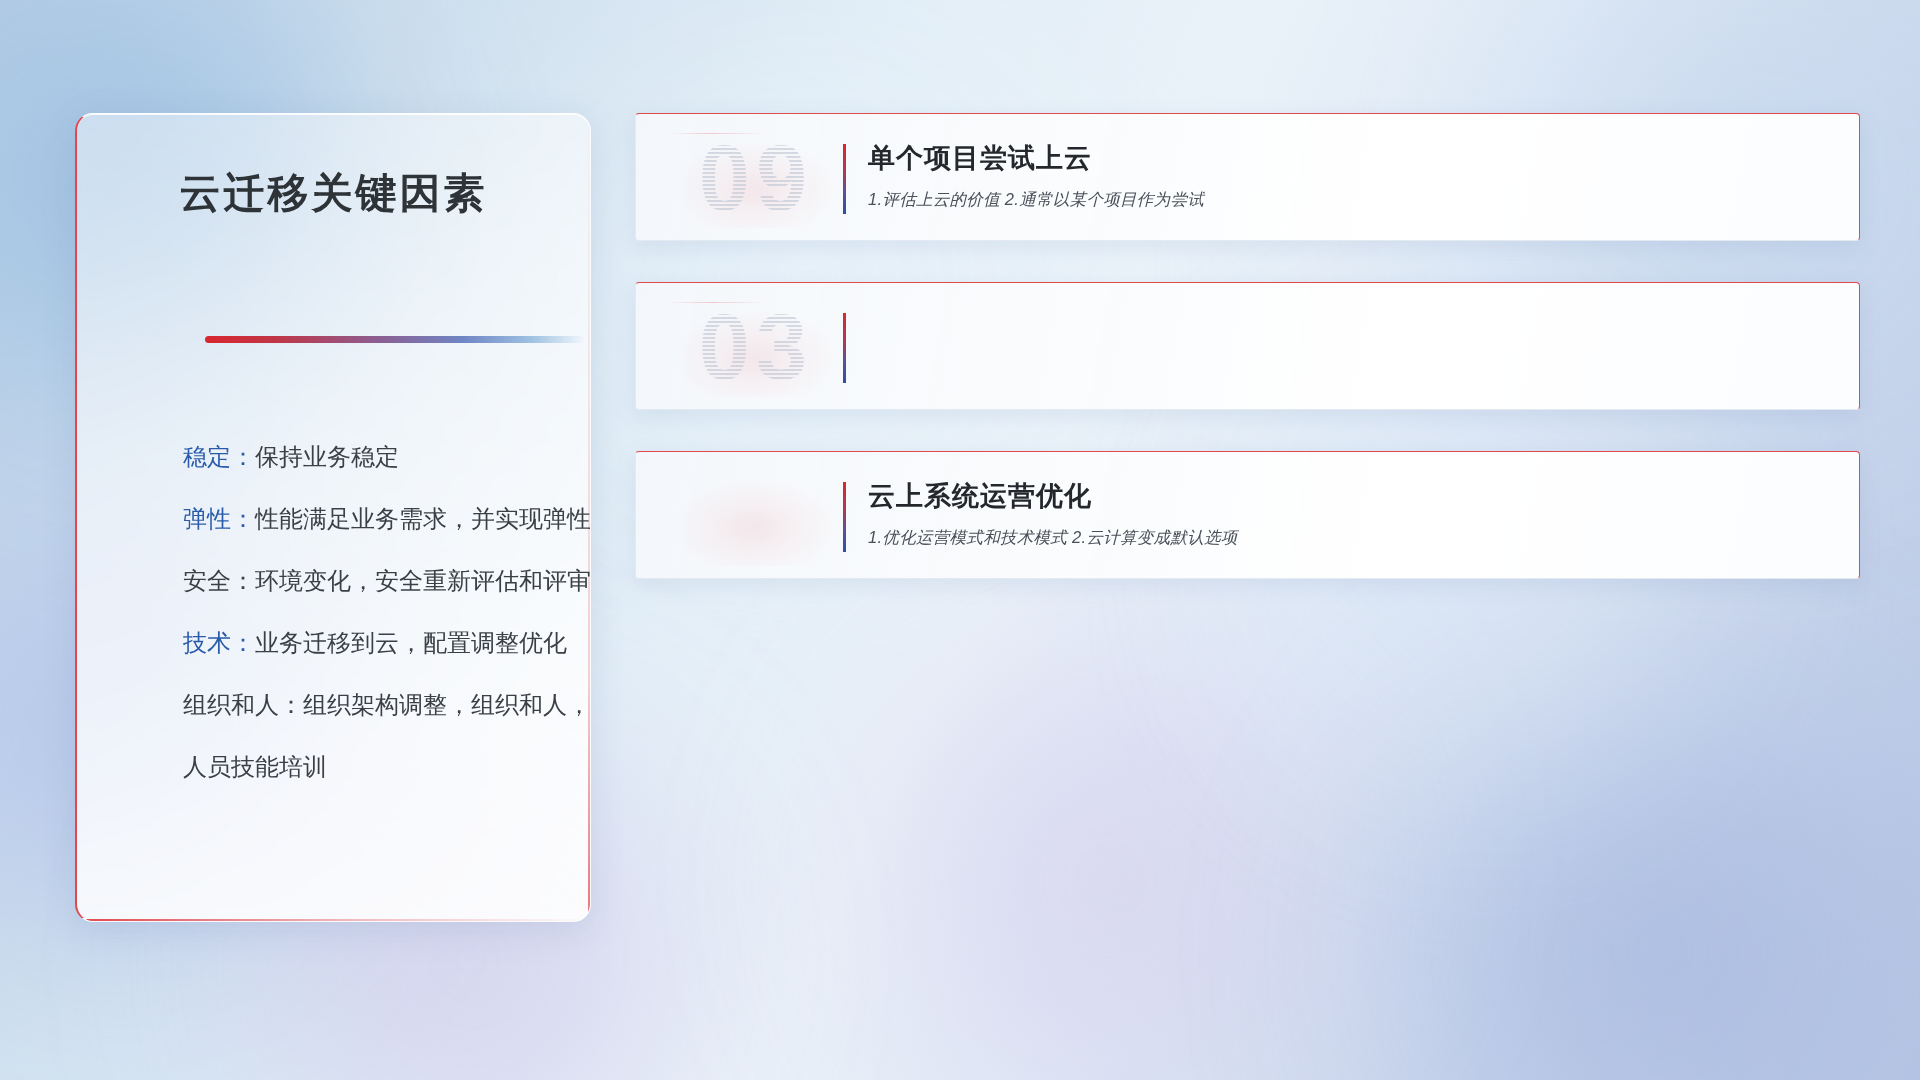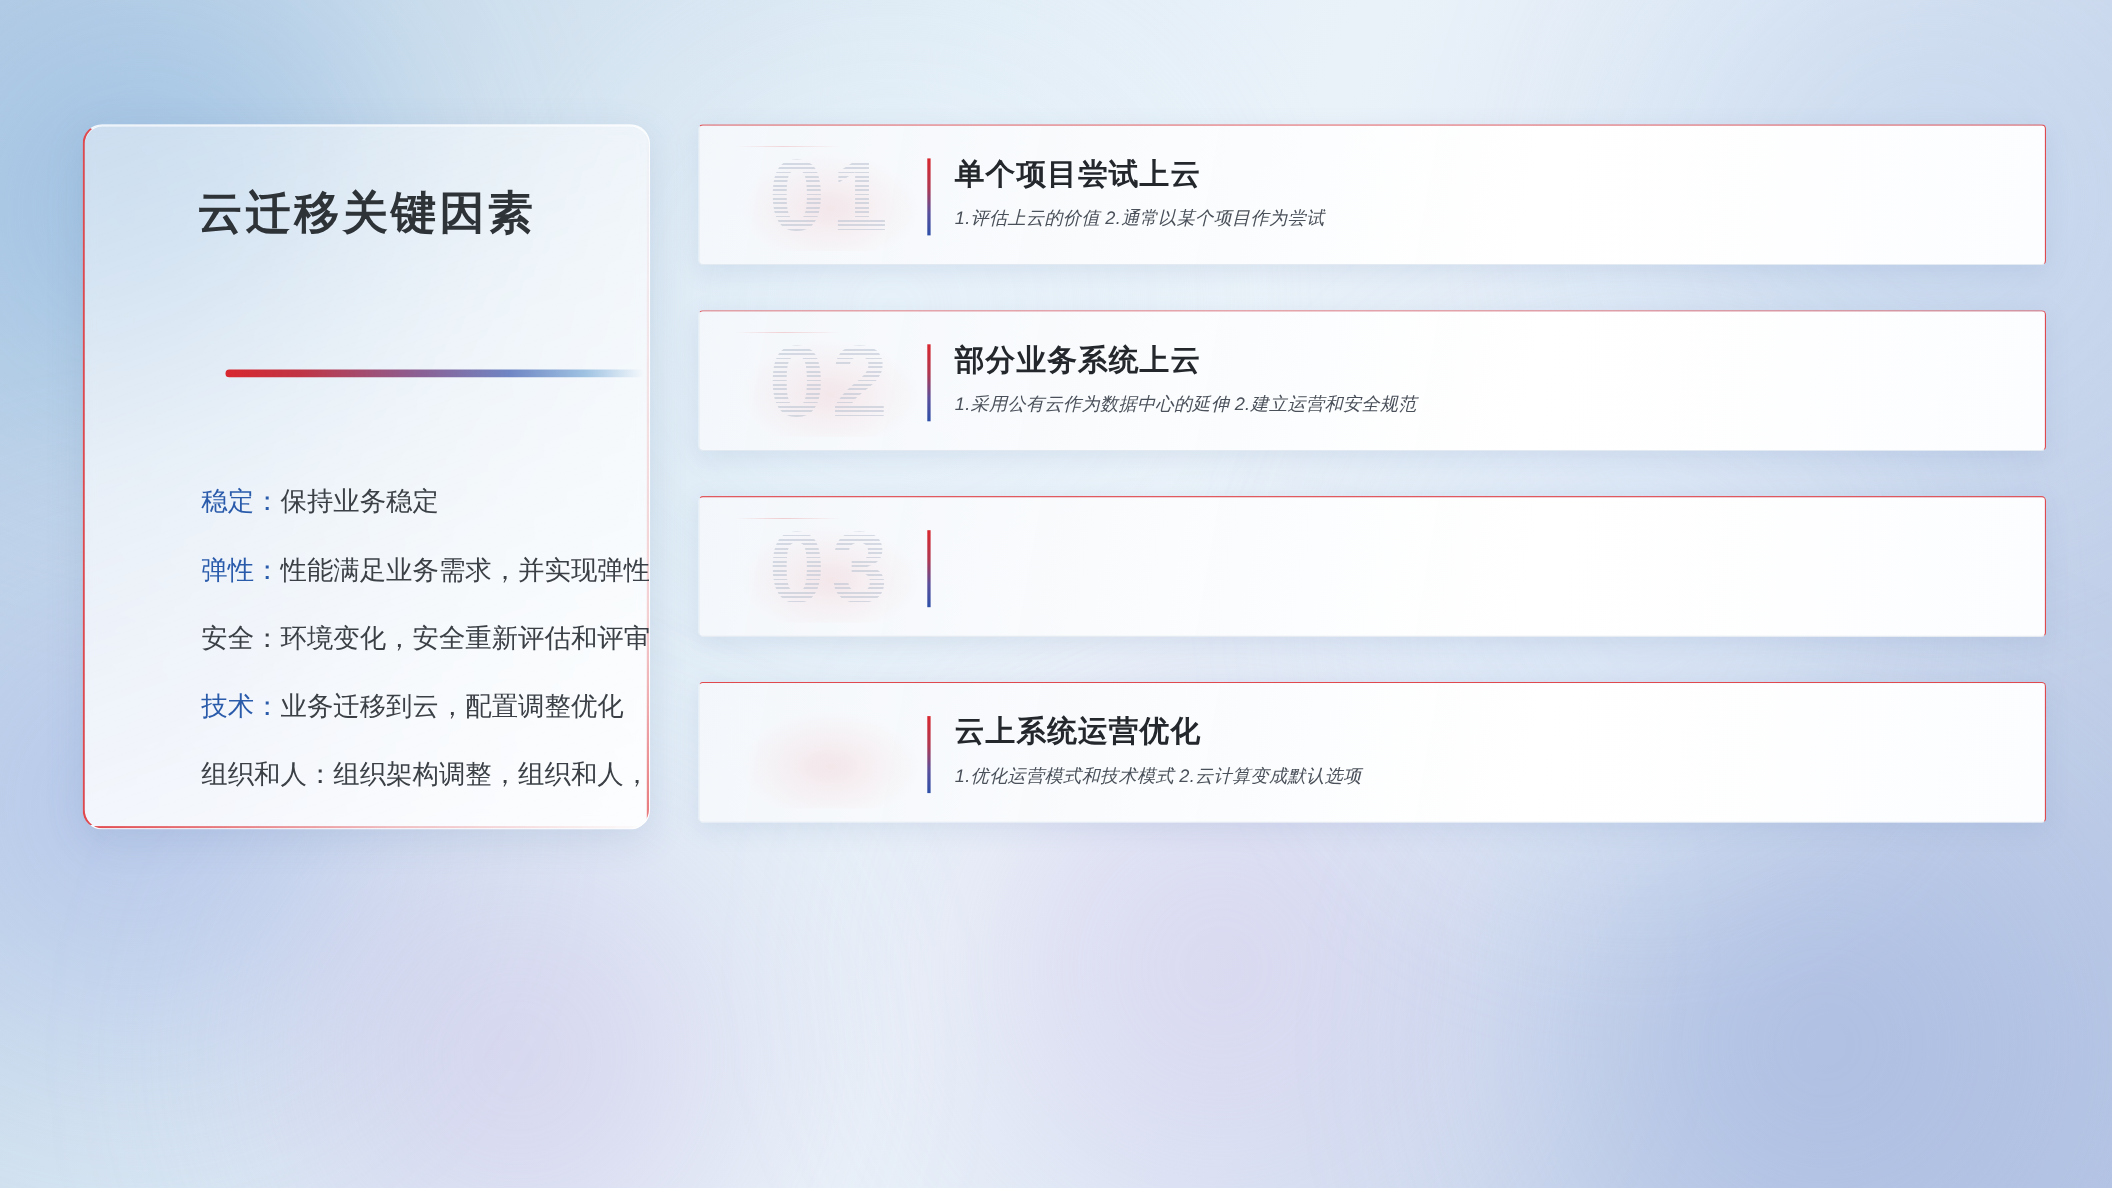--- a/index.html
+++ b/index.html
@@ -33,21 +33,21 @@
   .b7 { left:460px; top:40px; width:700px; height:480px;
         background:radial-gradient(circle,#eaf3fb 0%, rgba(234,243,251,0) 70%); opacity:.9; }
   .b8 { left:1180px; top:300px; width:620px; height:520px;
         background:radial-gradient(circle,#dfe9f8 0%, rgba(223,233,248,0) 70%); opacity:.8; }
 
   
   #stage { position:absolute; inset:0; z-index:2; }
 
   
   #left-panel {
-    position:absolute; left:75px; top:113px; width:516px; height:641px;
+    position:absolute; left:75px; top:113px; width:516px; height:809px;
     border-radius:18px;
     background:linear-gradient(160deg, rgba(255,255,255,.42) 0%, rgba(255,255,255,.62) 35%, rgba(255,255,255,.82) 75%, rgba(255,255,255,.9) 100%);
     border:1px solid rgba(255,255,255,.75);
     border-left:2.5px solid #e0484d;
     box-shadow:0 8px 34px rgba(90,120,170,.16), inset 0 1px 0 rgba(255,255,255,.85);
     backdrop-filter:blur(6px);
     overflow:hidden;
   }
   #left-panel::after{
     content:""; position:absolute; left:0; right:0; bottom:0; height:2.5px;
@@ -152,34 +152,25 @@
         <div class="factor-row"><span class="factor-key plain">安全：</span><span class="factor-value">环境变化，安全重新评估和评审</span></div>
         <div class="factor-row"><span class="factor-key">技术：</span><span class="factor-value">业务迁移到云，配置调整优化</span></div>
         <div class="factor-row"><span class="factor-key plain">组织和人：</span><span class="factor-value">组织架构调整，组织和人，</span></div>
         <div class="factor-row"><span class="factor-value">人员技能培训</span></div>
       </div>
   </section>
 
   <section id="cards">
       <article class="card">
         <div class="ghost-glow"></div>
-        <div class="ghost-num">01</div>
+        <div class="ghost-num">09</div>
         <div class="divider"></div>
         <div class="card-text">
           <h2 class="card-title">单个项目尝试上云</h2>
           <p class="card-desc">1.评估上云的价值   2.通常以某个项目作为尝试</p>
-        </div>
-      </article>
-      <article class="card">
-        <div class="ghost-glow"></div>
-        <div class="ghost-num">02</div>
-        <div class="divider"></div>
-        <div class="card-text">
-          <h2 class="card-title">部分业务系统上云</h2>
-          <p class="card-desc">1.采用公有云作为数据中心的延伸   2.建立运营和安全规范</p>
         </div>
       </article>
       <article class="card">
         <div class="ghost-glow"></div>
         <div class="ghost-num">03</div>
         <div class="divider"></div>
       </article>
       <article class="card">
         <div class="ghost-glow"></div>
         <div class="divider"></div>

